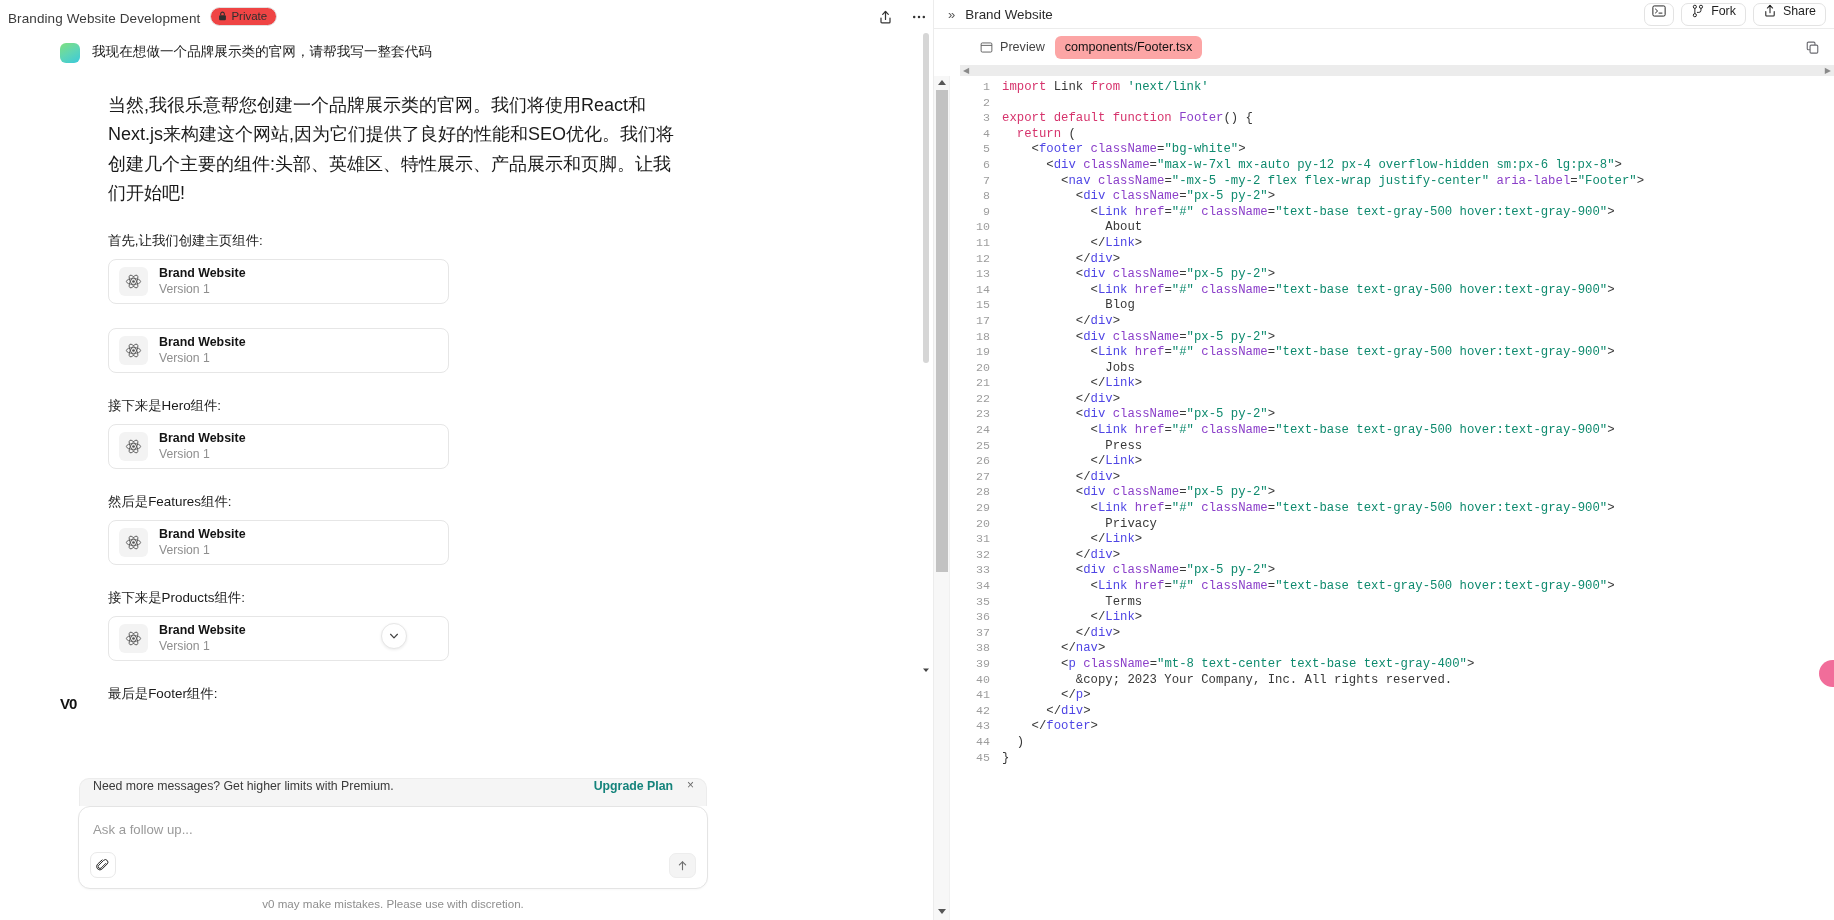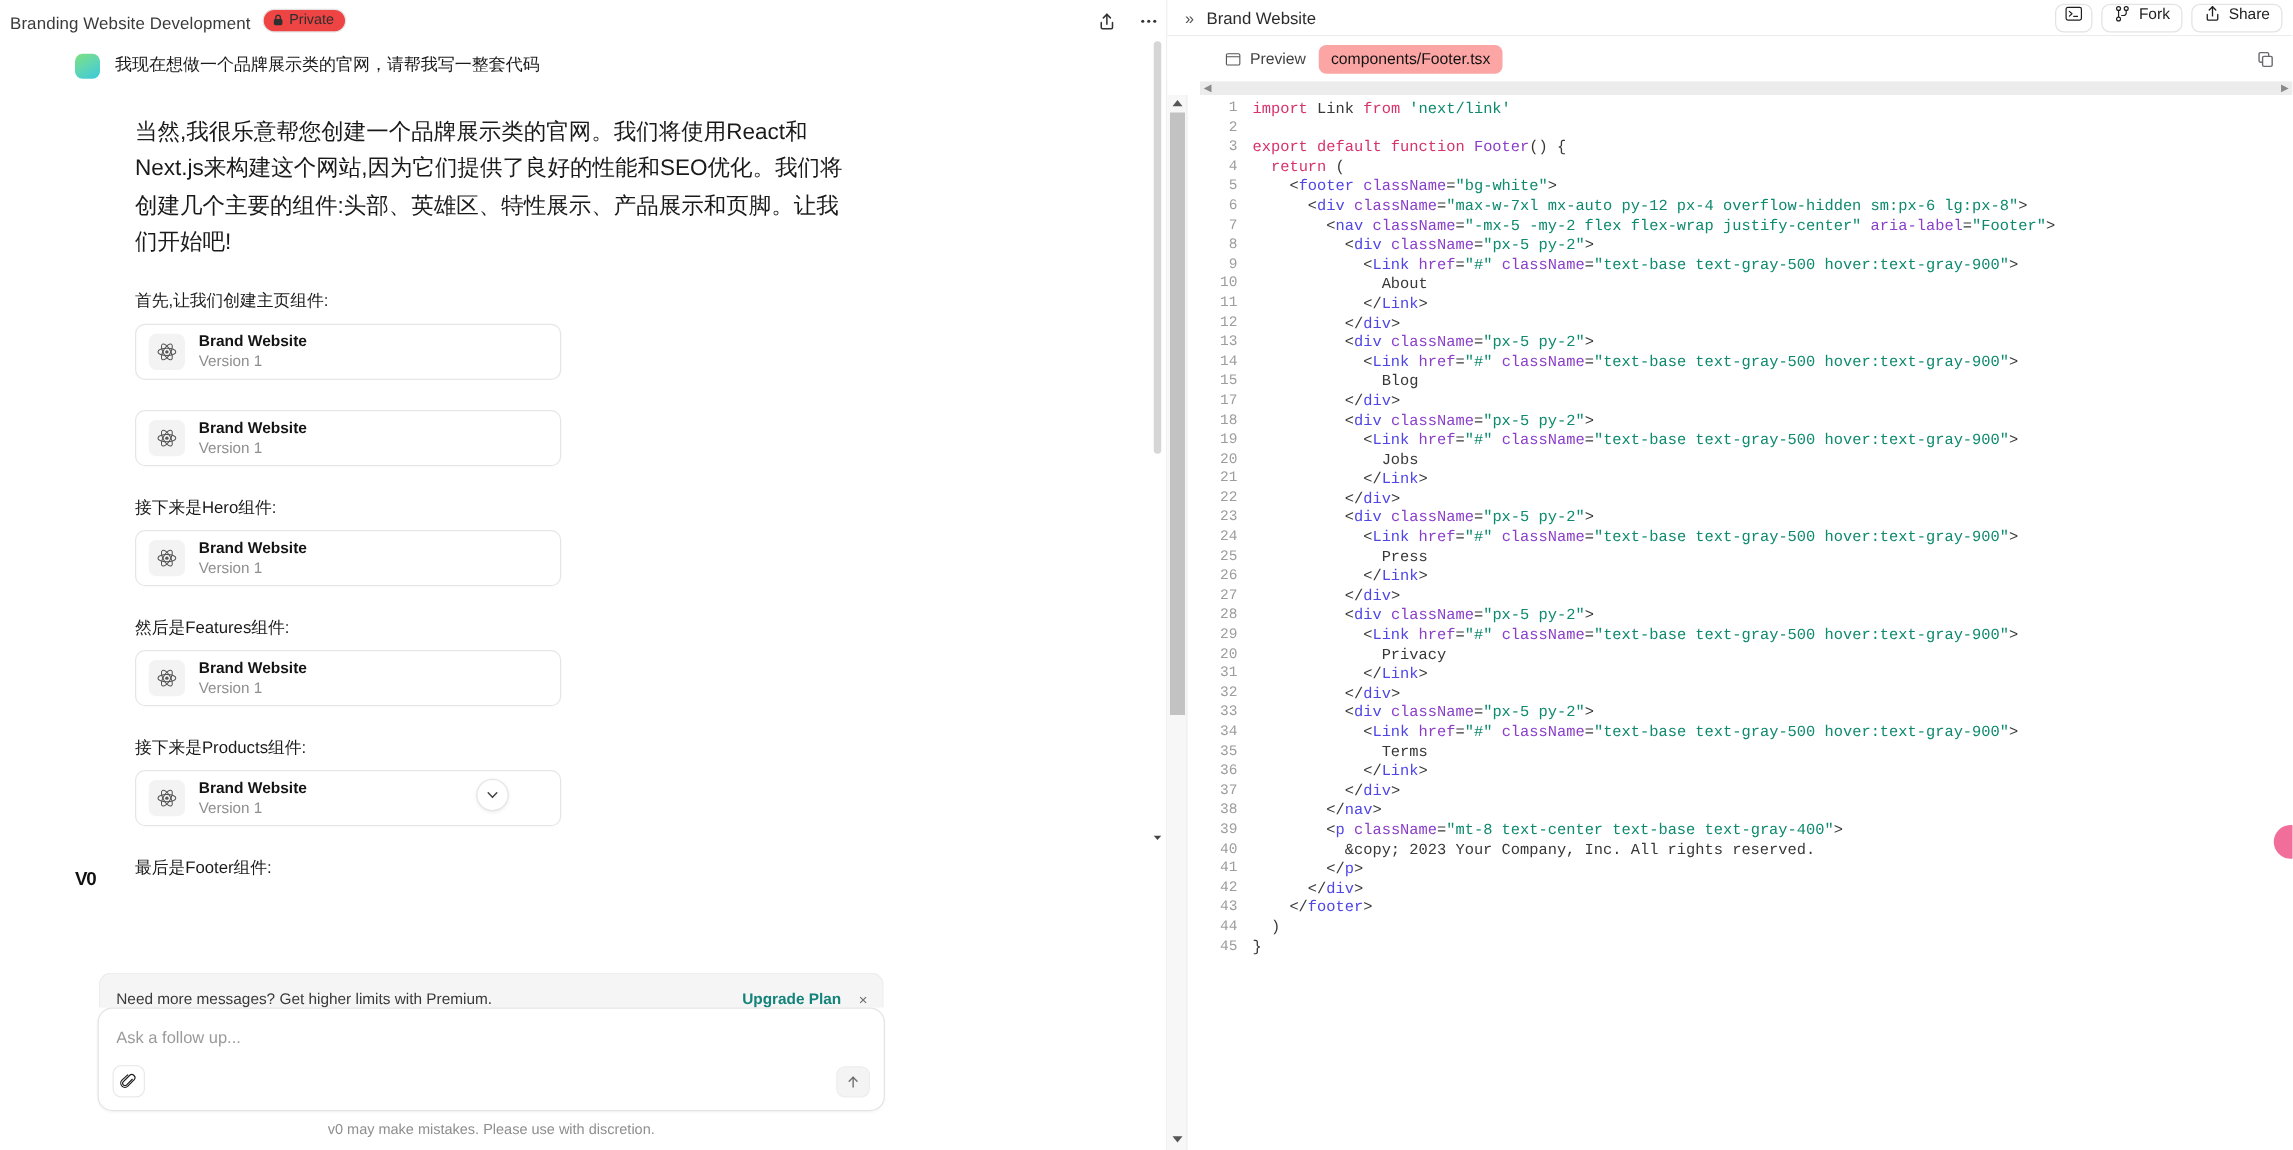--- a/index.html
+++ b/index.html
@@ -114,21 +114,21 @@
 
   
   .composer-wrap {
     position: absolute; left: 78px; bottom: 0; width: 630px;
   }
   .upsell {
     height: 28px; margin: 0 1px;
     background: #f5f5f5;
     border: 1px solid #ececec; border-bottom: none;
     border-radius: 10px 10px 0 0;
-    display: flex; align-items: flex-end;
+    display: flex; align-items: flex-start;
     padding: 0 12px 0 13px;
     font-size: 12.3px; color: #3a3a3a;
   }
   .upsell-text { flex: 1; }
   .upsell-link {
     color: #14837b; font-weight: 700; font-size: 12.3px;
     cursor: pointer; text-decoration: none;
   }
   .upsell-close {
     margin-left: 14px; font-size: 12px; color: #6b6b6b; cursor: pointer;

